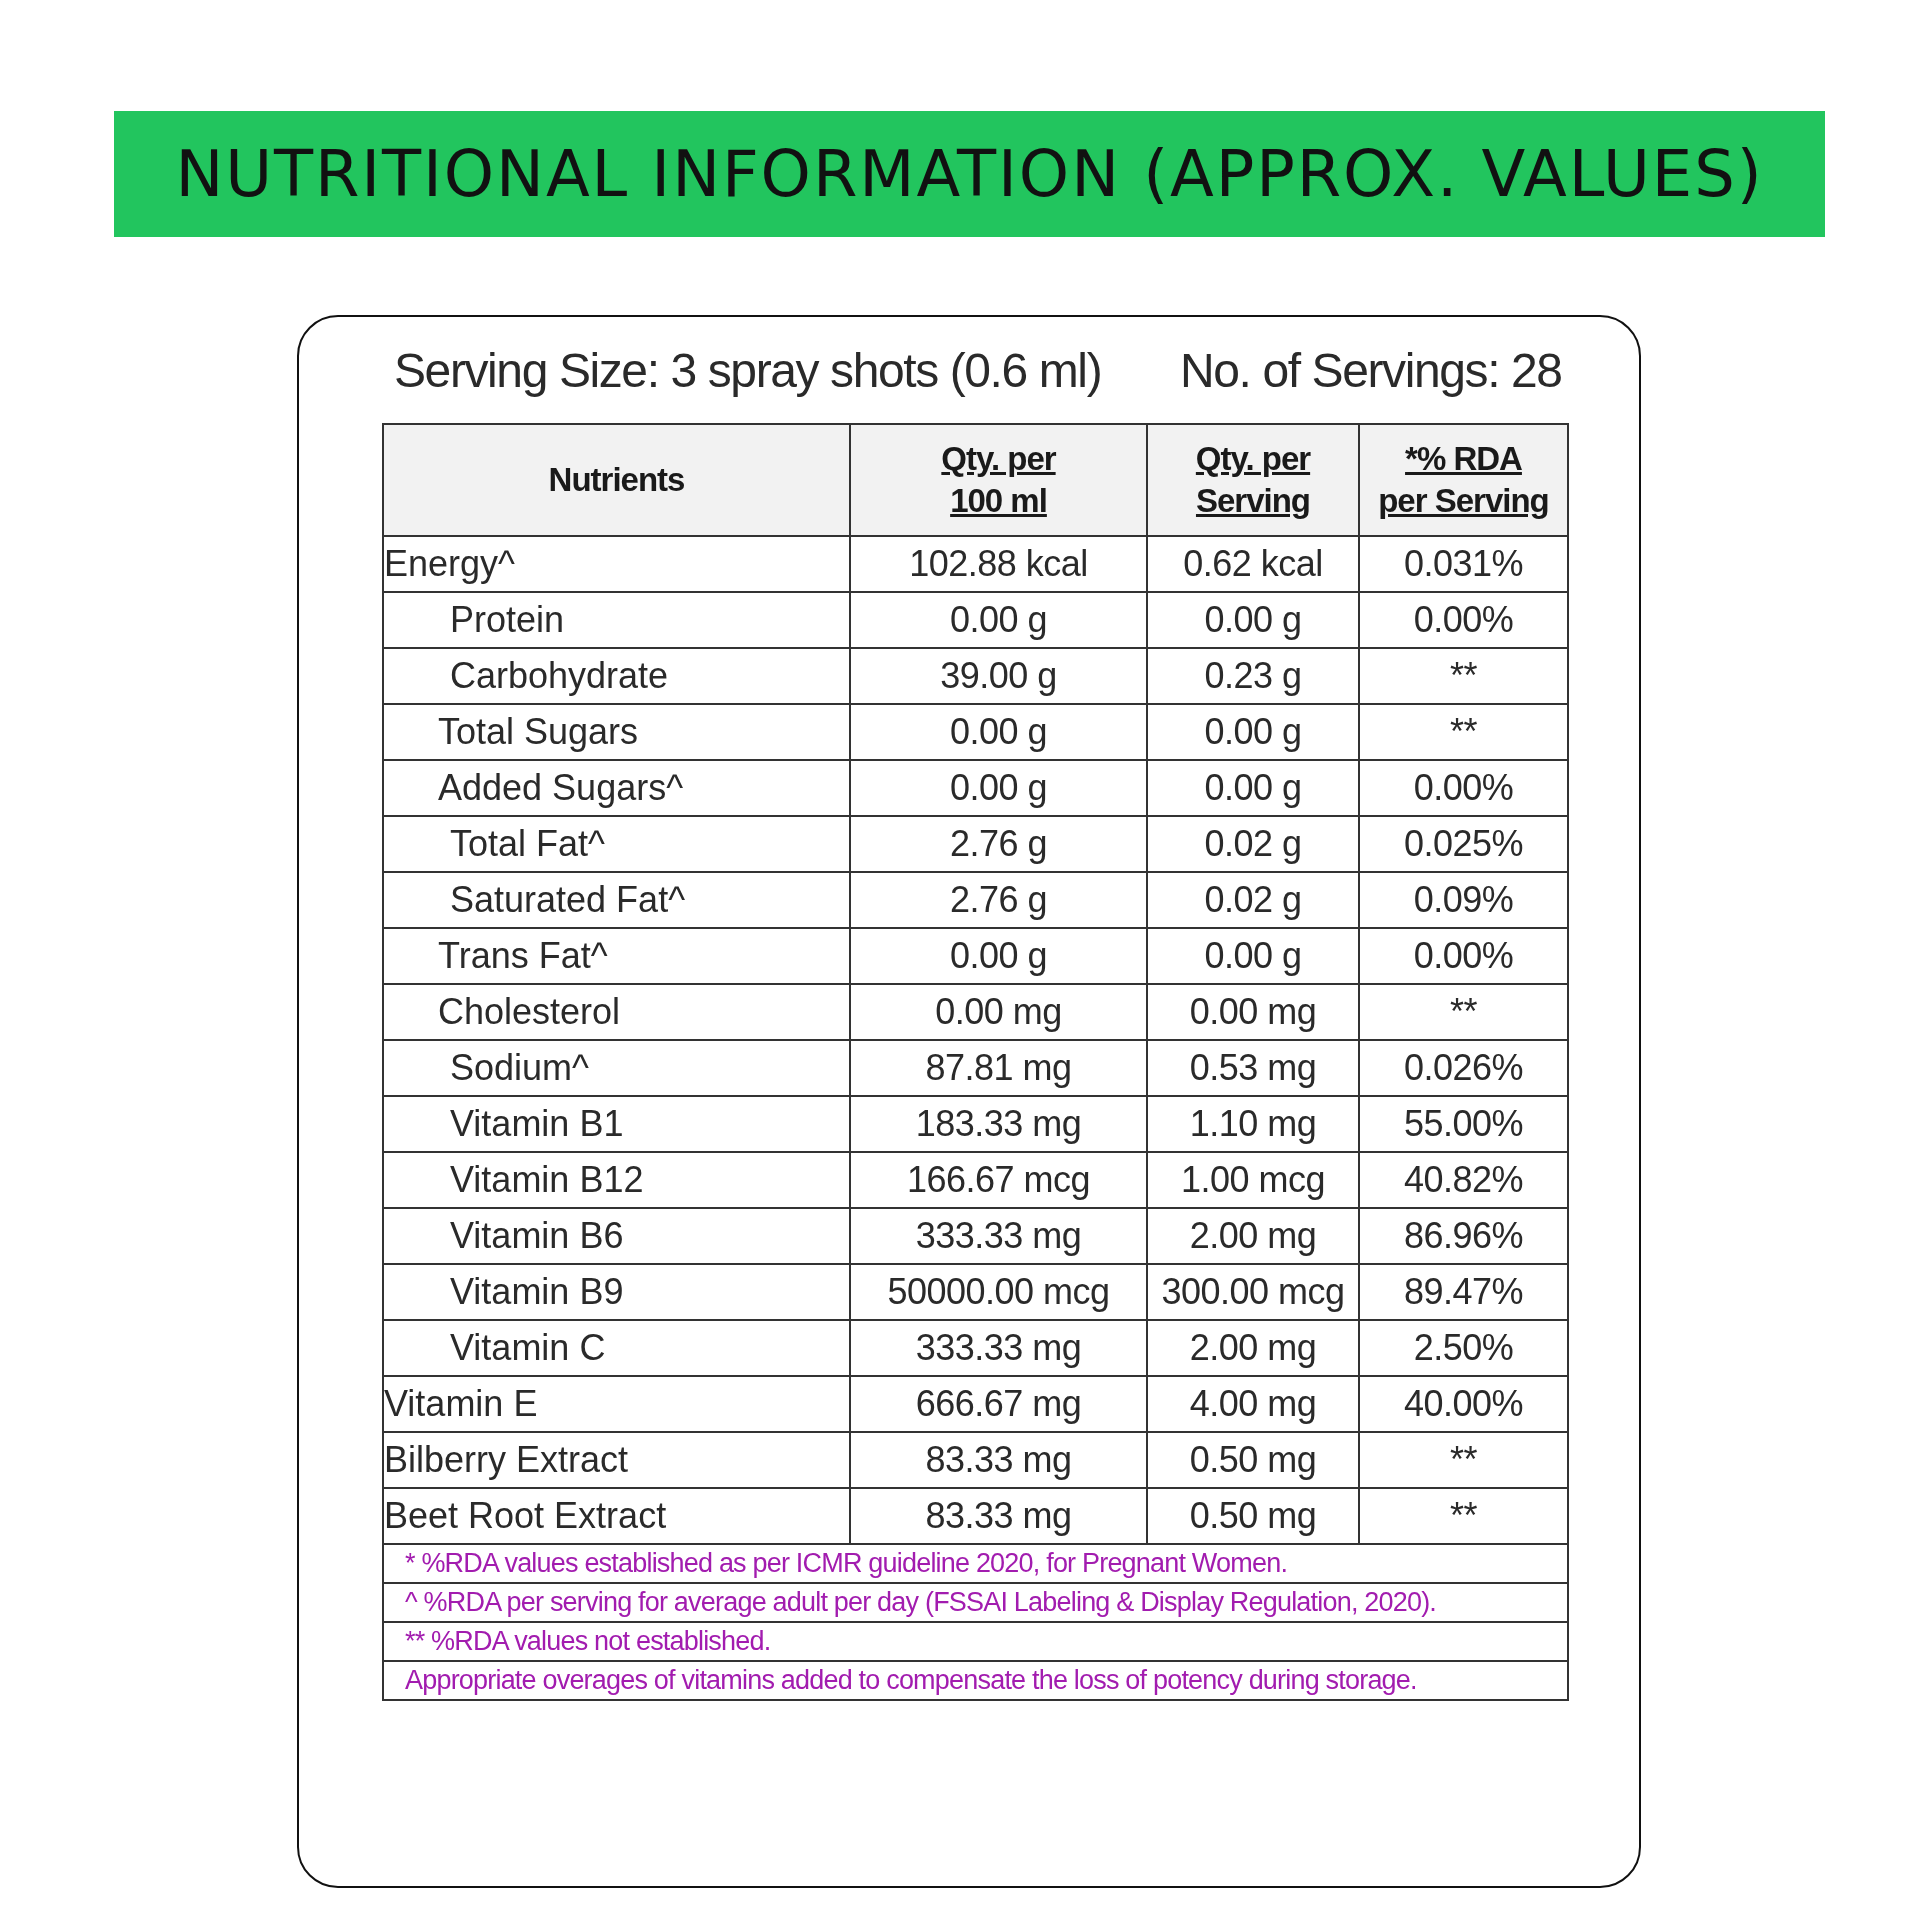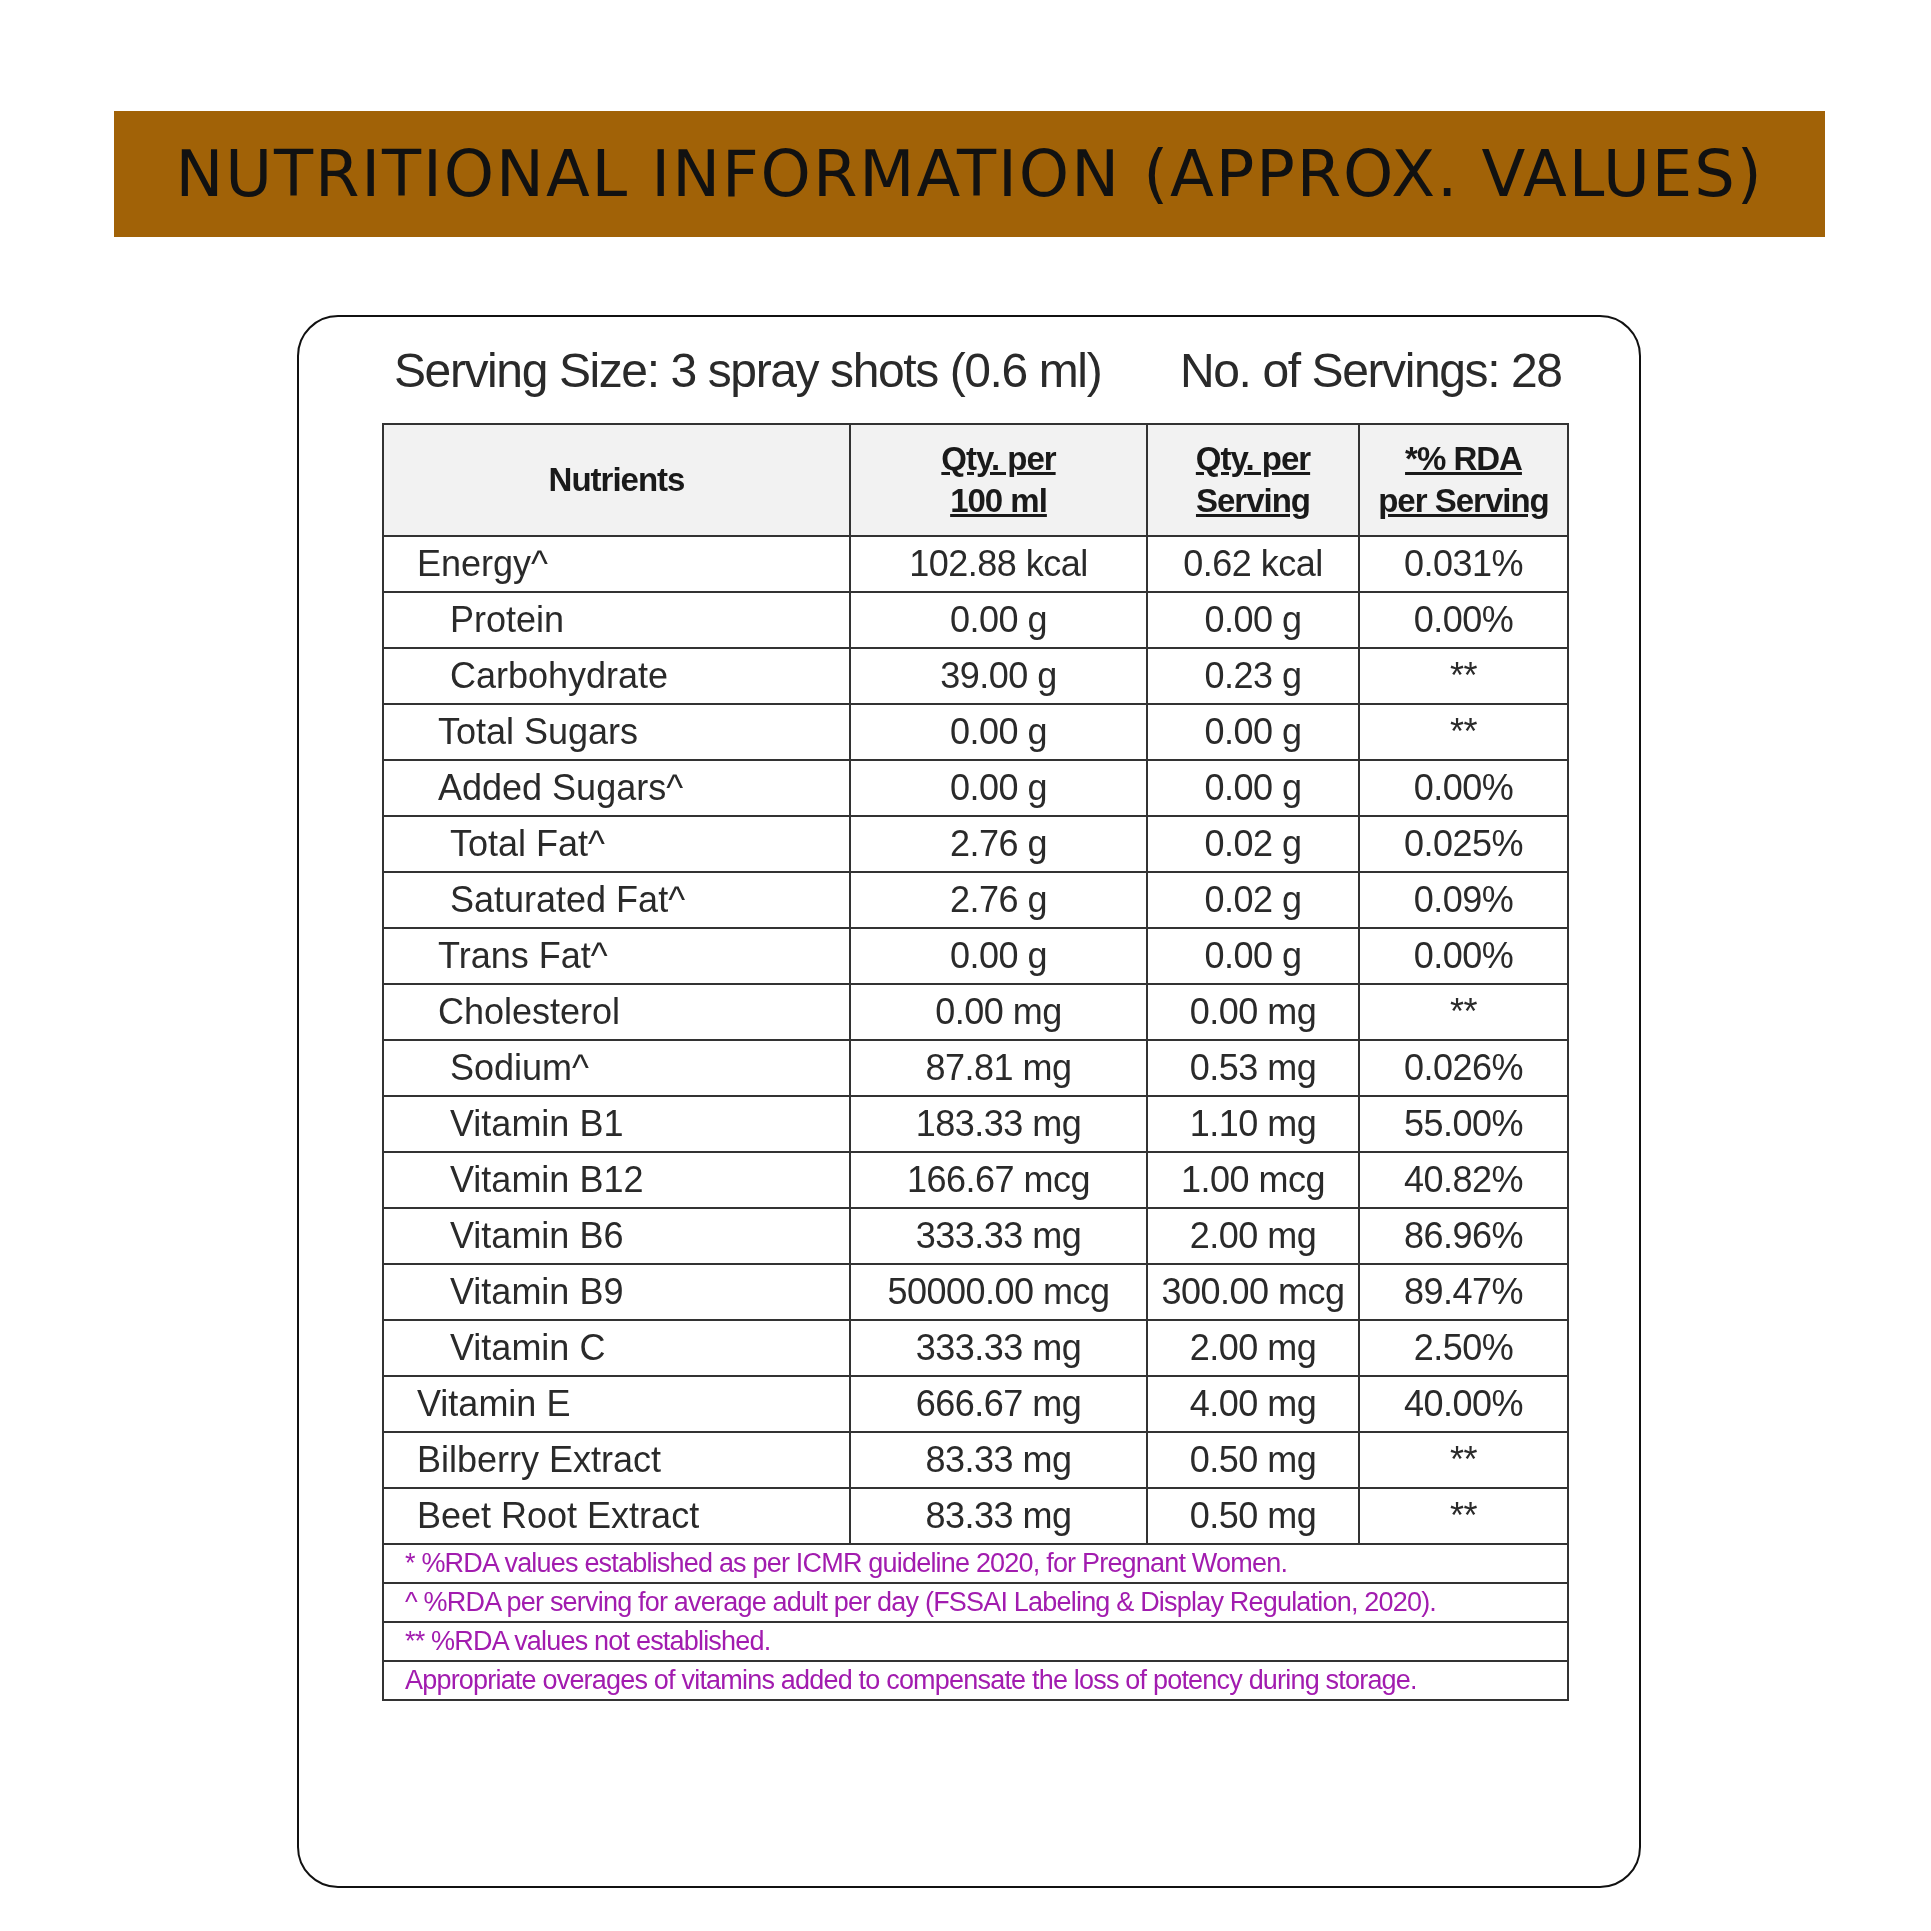--- a/index.html
+++ b/index.html
@@ -1,35 +1,35 @@
 <!DOCTYPE html>
 <html><head>
 <meta charset="utf-8">
 <style>
   html, body { margin: 0; padding: 0; background: #ffffff; }
   body { width: 1931px; height: 1931px; position: relative; overflow: hidden;
          font-family: "Liberation Sans", "DejaVu Sans", sans-serif; color: #222; }
   .title-band { position: absolute; left: 114px; top: 111px; width: 1711px; height: 126px;
-                background: #a16207; display: flex; align-items: center; justify-content: center; }
+                background: #22c55e; display: flex; align-items: center; justify-content: center; }
   .title-band h1 { margin: 0; font-family: "DejaVu Sans", sans-serif; font-weight: 400;
                    font-size: 64px; letter-spacing: 1.9px; color: #111; }
   .card { position: absolute; left: 297px; top: 315px; width: 1344px; height: 1573px;
           border: 2.9px solid #111; border-radius: 41px; box-sizing: border-box; }
   .serving-line { position: absolute; left: 394px; top: 343px; width: 1197px; height: 68px;
                   font-size: 48px; color: #2a2a2a; white-space: nowrap; letter-spacing: -1.4px; }
   .serving-size { position: absolute; left: 0; top: 0; }
   .servings-count { position: absolute; left: 786px; top: 0; }
   table.nt { position: absolute; left: 382px; top: 423px; width: 1186px;
              border-collapse: collapse; table-layout: fixed; }
   table.nt td, table.nt th { border: 2.9px solid #333; padding: 0; }
   table.nt th { background: #f2f2f2; font-weight: 700; font-size: 33px; color: #1a1a1a;
                 height: 110px; line-height: 42px; letter-spacing: -1px; }
   table.nt th.col-nutrient { text-align: center; }
   table.nt td { height: 54px; font-size: 36px; color: #2a2a2a; text-align: center; }
-  table.nt td.name { text-align: left; padding-left: 33px; white-space: nowrap; }
+  table.nt td.name { text-align: left; white-space: nowrap; }
   table.nt td.name.l1 { padding-left: 66px; }
   table.nt td.name.l2 { padding-left: 54px; }
   table.nt td.num { white-space: nowrap; letter-spacing: -0.5px; }
   table.nt tr.foot td { height: 37px; font-size: 27px; text-align: left; padding-left: 21px;
                         letter-spacing: -0.8px; color: #a21caf; }
   .hdr-line { display: block; text-decoration: underline; }
 </style>
 </head>
 <body>
 

